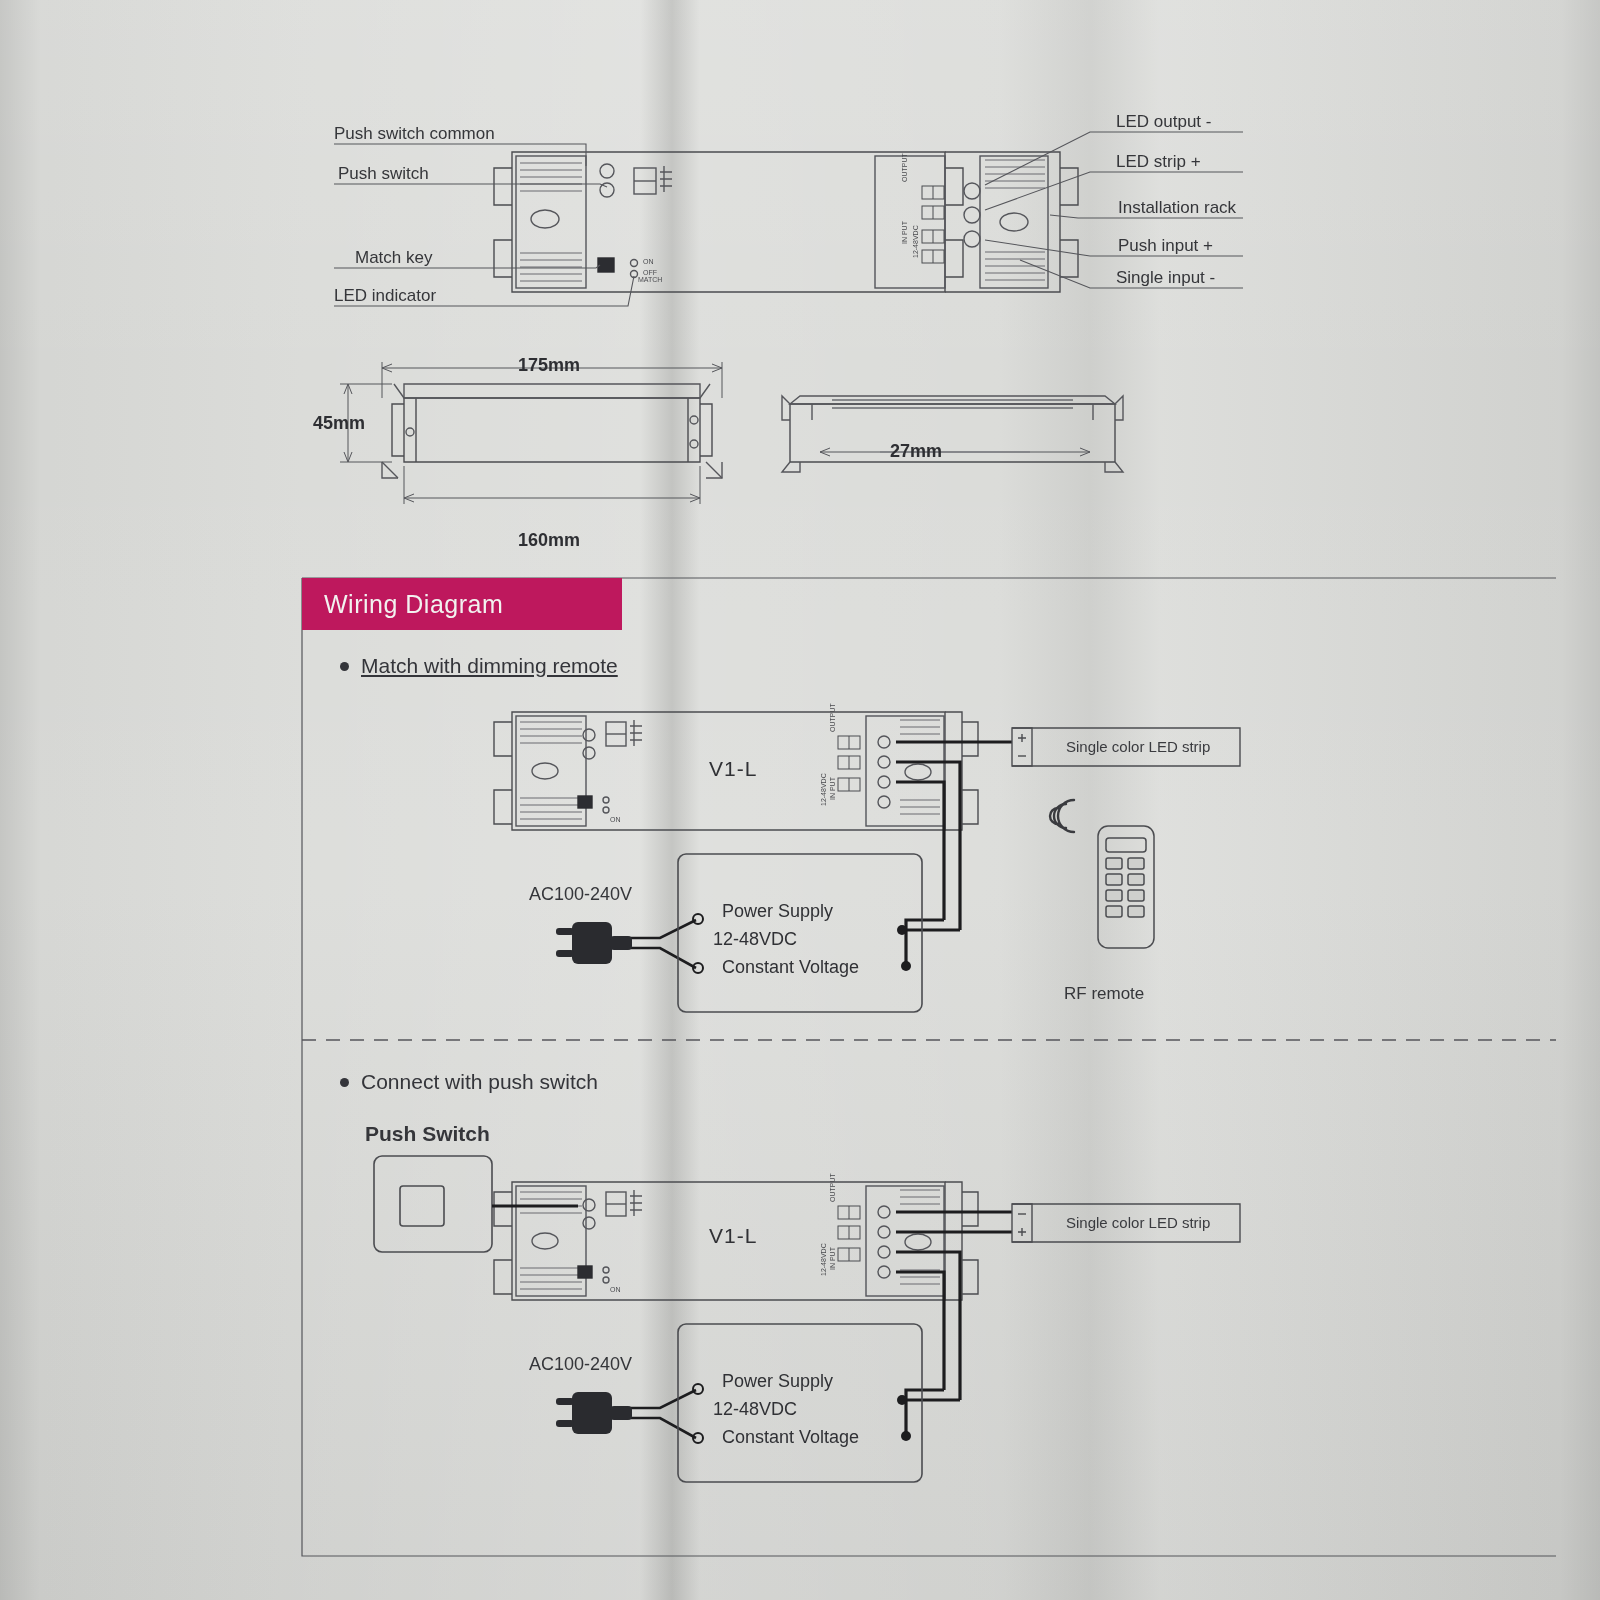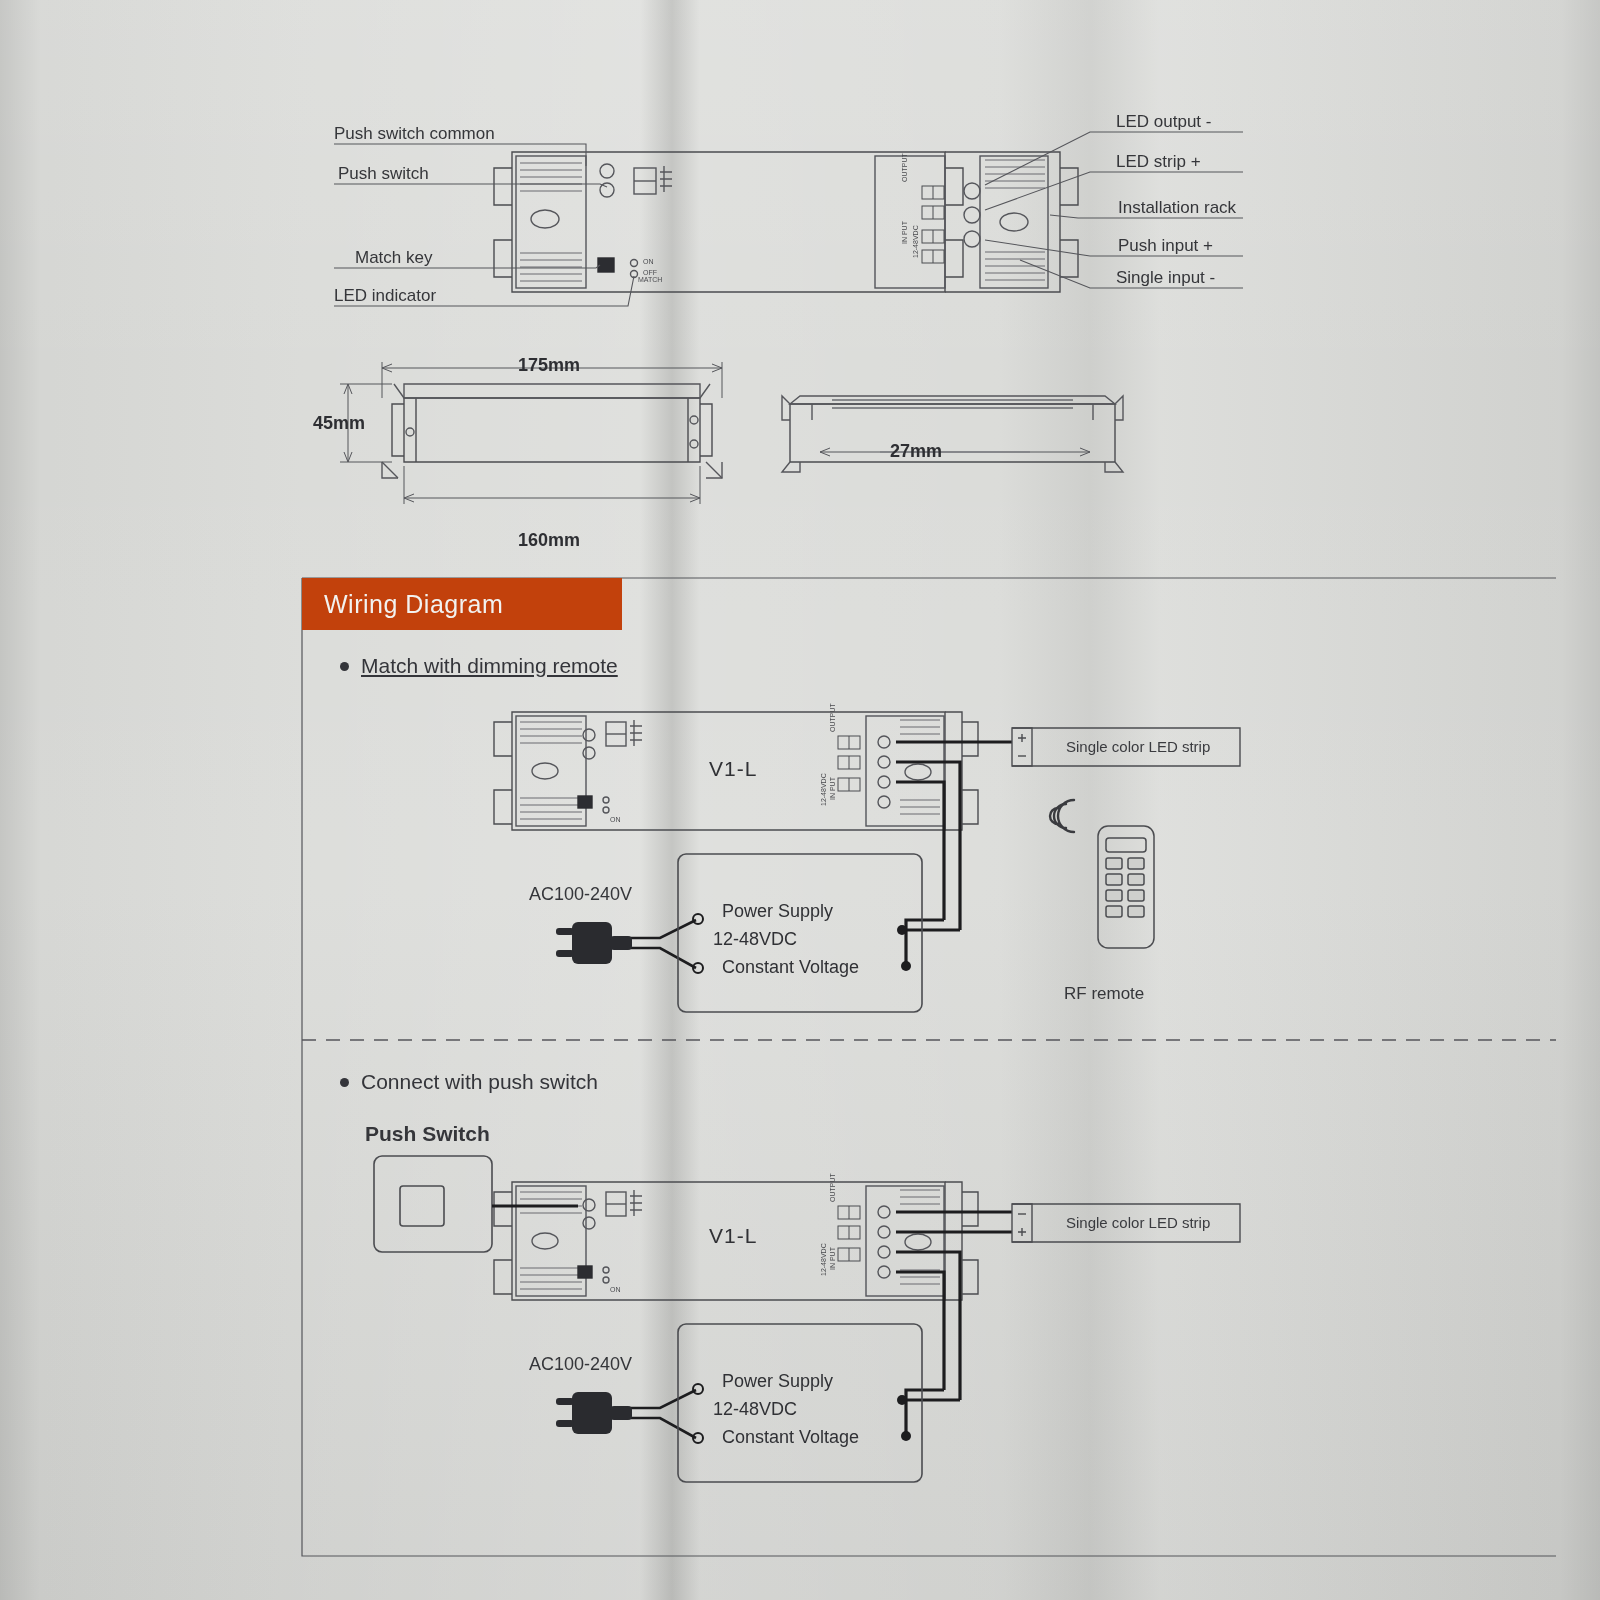--- a/index.html
+++ b/index.html
@@ -34,21 +34,21 @@
       #d9dad7;
     pointer-events:none;
   }
   .layer{position:absolute;inset:0;}
   svg{position:absolute;left:0;top:0;}
   .t{position:absolute;white-space:nowrap;color:#35363a;}
   .title{font-size:27px;letter-spacing:0.4px;color:#35363a;}
   .lbl{font-size:17px;}
   .dim{font-size:18px;font-weight:700;color:#2e2f33;}
   .secthead{
-    position:absolute;background:#c2410c;color:#f2f2f0;
+    position:absolute;background:#be185d;color:#f2f2f0;
     font-size:25px;letter-spacing:0.5px;
     display:flex;align-items:center;padding:0 22px;
   }
   .bullet-row{position:absolute;display:flex;align-items:center;gap:12px;font-size:21px;color:#34353a;}
   .bullet-dot{width:9px;height:9px;border-radius:50%;background:#34353a;display:inline-block;}
   .bold{font-weight:700;font-size:21px;}
   .strip-txt{position:absolute;font-size:15px;color:#3a3b3f;}
   .ps-txt{position:absolute;font-size:18px;color:#303135;line-height:26px;text-align:right;}
   .devname{position:absolute;font-size:21px;color:#303135;letter-spacing:1px;}
   .tiny{font-size:7px;color:#4a4b4f;position:absolute;}

